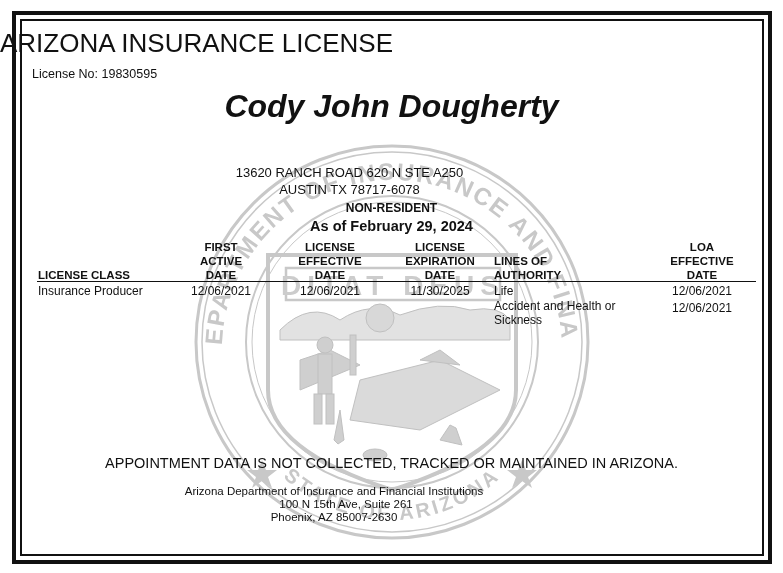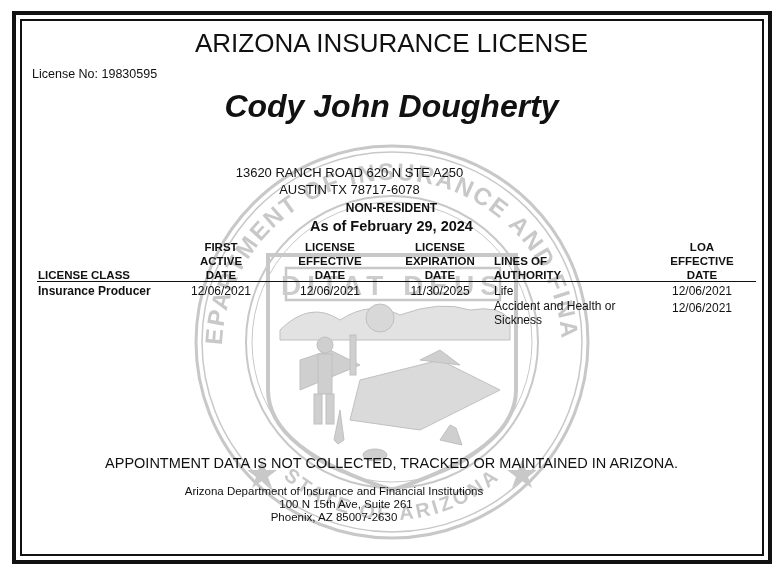--- a/index.html
+++ b/index.html
@@ -42,21 +42,20 @@
       pointer-events: none;
     }
     .abs {
       position: absolute;
       white-space: nowrap;
     }
     .title {
       left: 0;
       width: 783px;
       top: 27px;
-      text-align: center;
       font-size: 26px;
       letter-spacing: 0px;
       font-weight: normal;
       line-height: 32px;
     }
     .license-no {
       left: 32px;
       top: 66px;
       font-size: 12.5px;
       line-height: 16px;
@@ -230,21 +229,21 @@
 
 <div class="abs th" style="left:660px; width:84px; top:240px;">
   <div>LOA</div>
   <div>EFFECTIVE</div>
   <div>DATE</div>
 </div>
 
 <div class="header-rule"></div>
 
 <div>
-  <div class="abs td" style="left:38px; top:284px;font-weight:bold;">Insurance Producer</div>
+  <div class="abs td" style="left:38px; top:284px;">Insurance Producer</div>
   <div class="abs td center" style="left:180px; width:82px; top:284px;">12/06/2021</div>
   <div class="abs td center" style="left:288px; width:84px; top:284px;">12/06/2021</div>
   <div class="abs td center" style="left:396px; width:88px; top:284px;">11/30/2025</div>
 
   <div>
     <div class="abs td" style="left:494px; top:284px;">Life</div>
     <div class="abs td center" style="left:660px; width:84px; top:284px;">12/06/2021</div>
   </div>
 
   <div>

